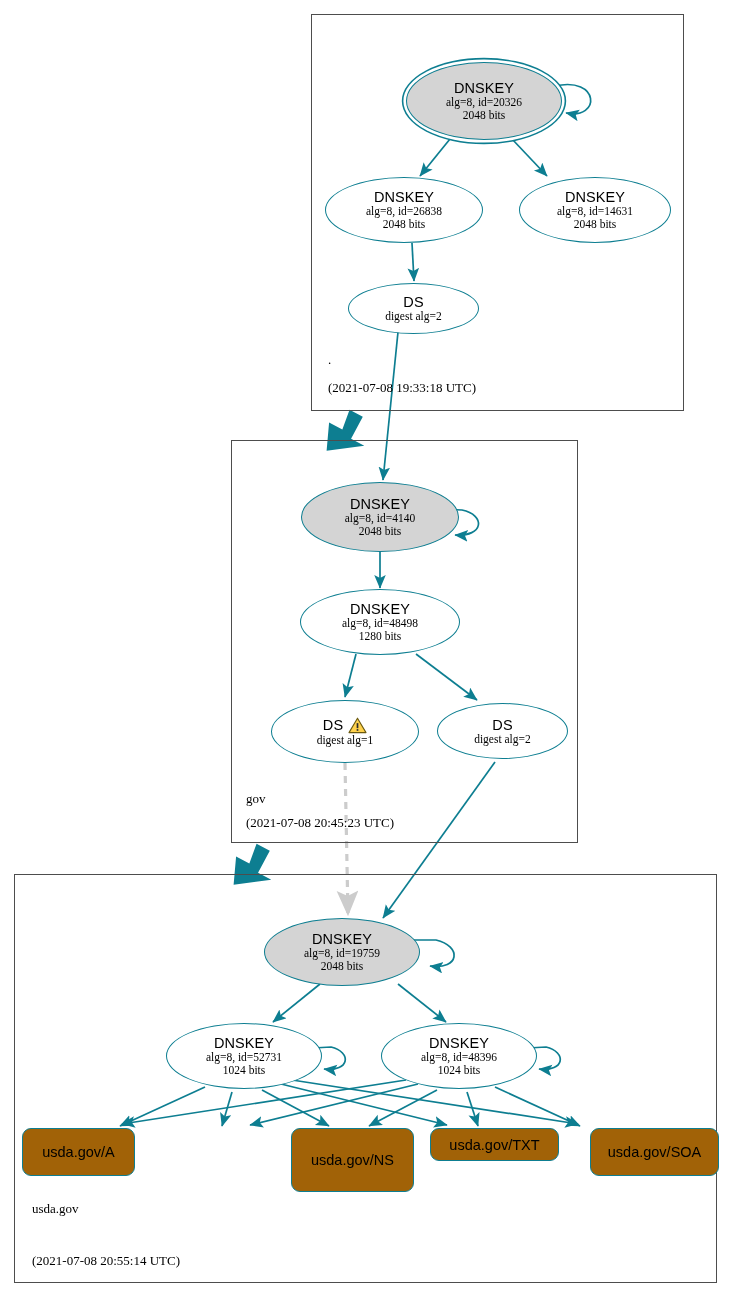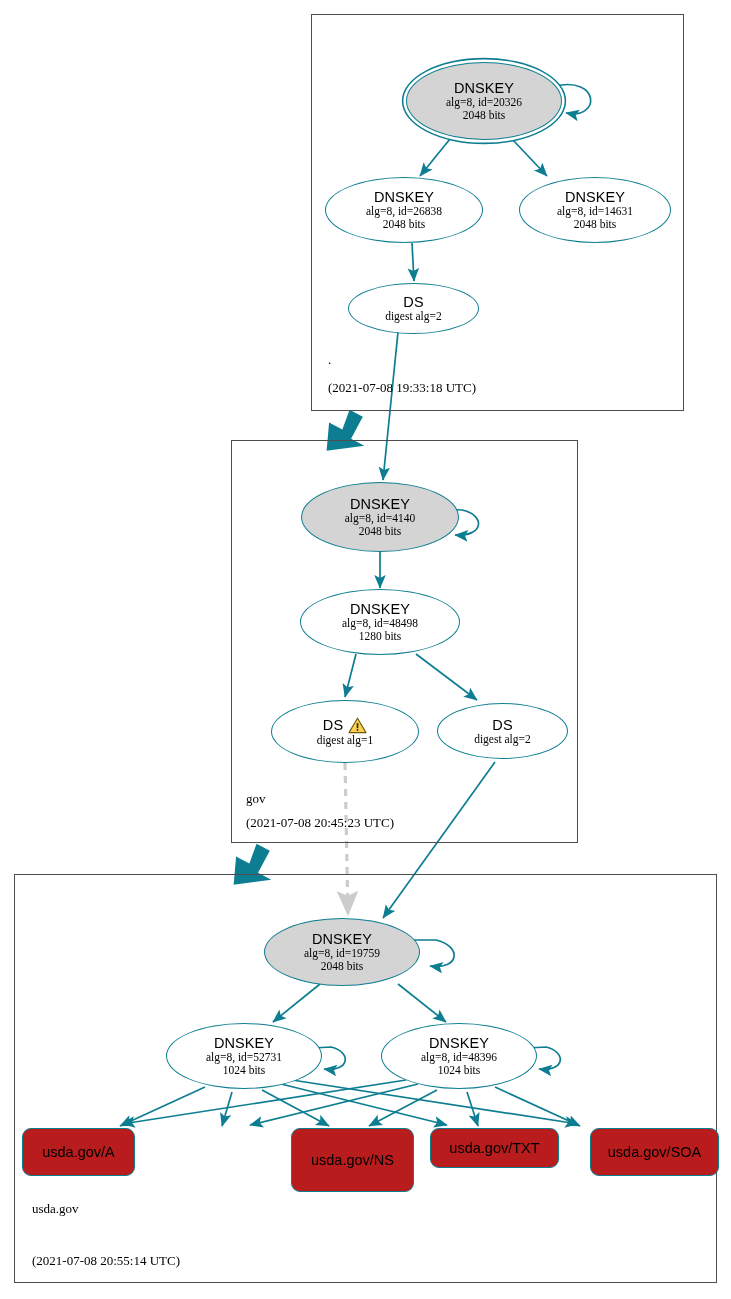--- a/index.html
+++ b/index.html
@@ -58,21 +58,21 @@
   }
   .ellipse.filled {
     background: #d4d4d4;
   }
   .ellipse.dbl {
     box-shadow: 0 0 0 2.6px #ffffff, 0 0 0 4.2px #0d7e91;
   }
   .rrset {
     border: 1.6px solid #0d7e91;
     border-radius: 9px;
-    background: #b91c1c;
+    background: #a16207;
   }
   .n-title {
     font-family: "Liberation Sans", sans-serif;
     font-size: 14.5px;
     line-height: 16px;
     letter-spacing: .1px;
   }
   .n-sub {
     font-family: "Liberation Serif", serif;
     font-size: 11.5px;
@@ -242,20 +242,20 @@
     <div class="n-sub">alg=8, id=48396</div>
     <div class="n-sub">1024 bits</div>
   </div>
 
   <div class="node rrset" style="left:22px; top:1128px; width:113px; height:48px;">
     <div class="rr-title">usda.gov/A</div>
   </div>
   <div class="node rrset" style="left:291px; top:1128px; width:123px; height:64px;">
     <div class="rr-title">usda.gov/NS</div>
   </div>
-  <div class="node rrset" style="left:430px; top:1128px; width:129px; height:40px;">
+  <div class="node rrset" style="left:430px; top:1128px; width:129px; height:33px;">
     <div class="rr-title">usda.gov/TXT</div>
   </div>
   <div class="node rrset" style="left:584px; top:1128px; width:129px; height:48px;margin-left:6px;">
     <div class="rr-title">usda.gov/SOA</div>
   </div>
 
 </div>
 
 </body></html>

